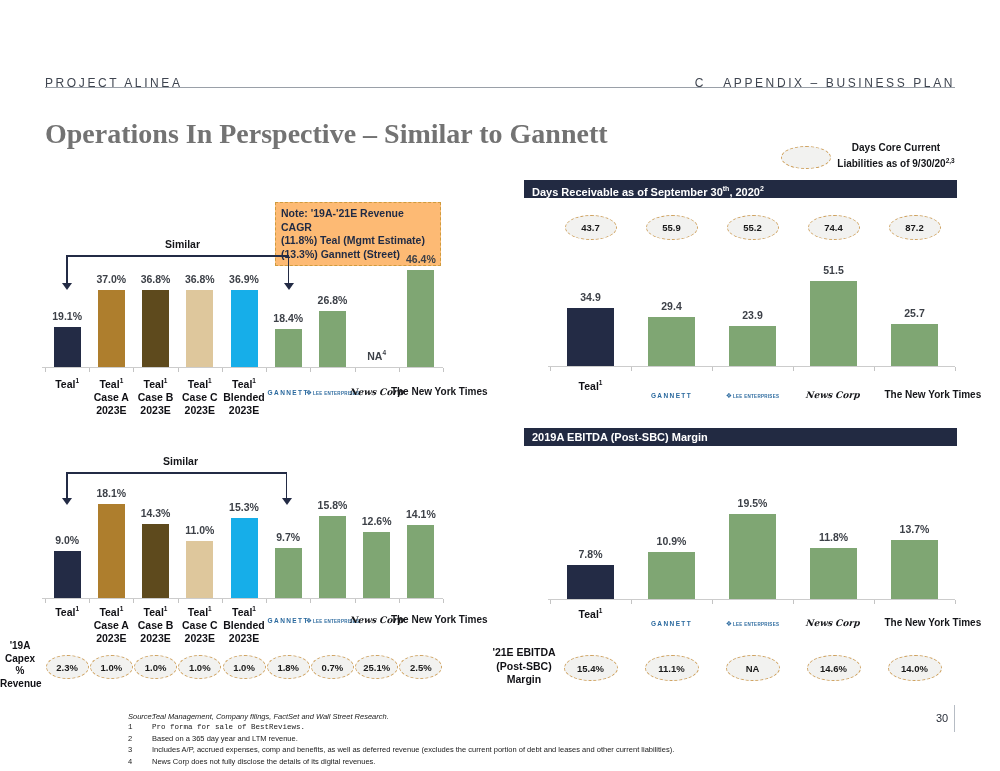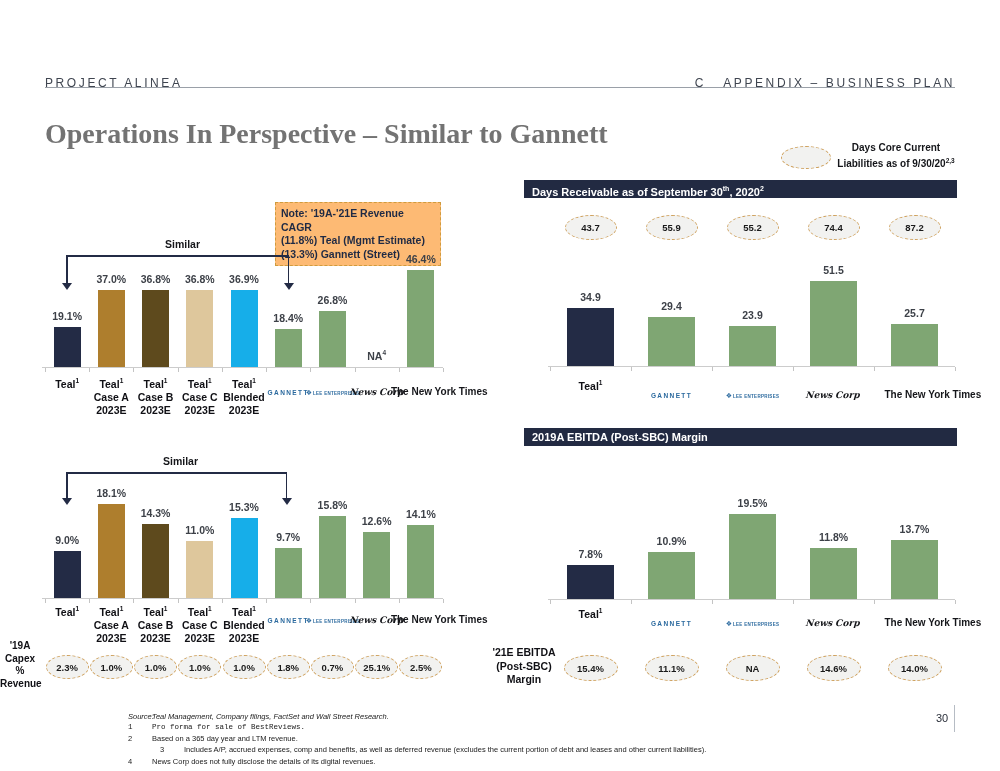--- a/index.html
+++ b/index.html
@@ -106,21 +106,21 @@
 
   <div class="fnrow italic" style="top:712px;">
     <span class="num">Source:</span><span>Teal Management, Company filings, FactSet and Wall Street Research.</span>
   </div>
   <div class="fnrow" style="top:723px;font-family:Liberation Mono, monospace;">
     <span class="num">1</span><span>Pro forma for sale of BestReviews.</span>
   </div>
   <div class="fnrow" style="top:734px;">
     <span class="num">2</span><span>Based on a 365 day year and LTM revenue.</span>
   </div>
-  <div class="fnrow" style="top:745px;margin-left:32px;">
+  <div class="fnrow" style="top:745px;">
     <span class="num">3</span><span>Includes A/P, accrued expenses, comp and benefits, as well as deferred revenue (excludes the current portion of debt and leases and other current liabilities).</span>
   </div>
   <div class="fnrow" style="top:757px;">
     <span class="num">4</span><span>News Corp does not fully disclose the details of its digital revenues.</span>
   </div>
   <div id="page-num">30</div>
   <div id="page-vline"></div>
 
 <div class="axis" style="left: 42px; top: 367px; width: 401px;"></div>
     <div class="tick" style="left: 45px; top: 368px;"></div>

